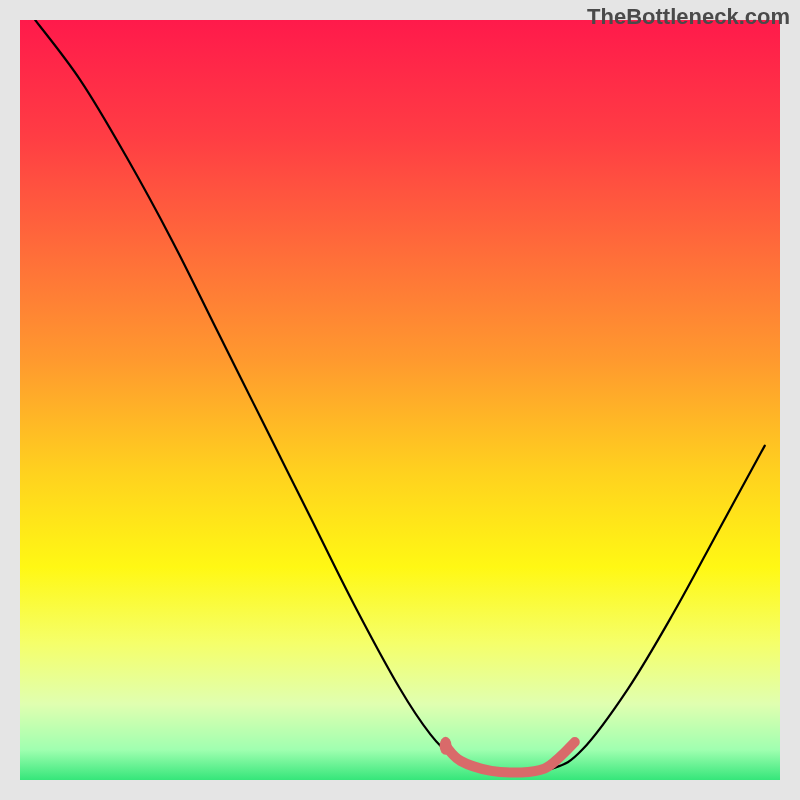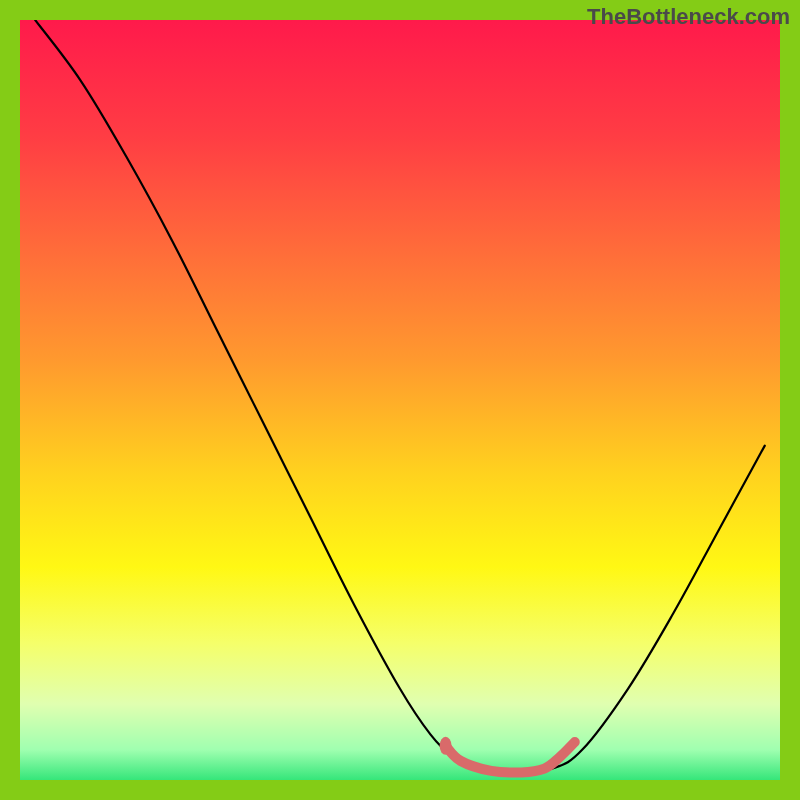--- a/index.html
+++ b/index.html
@@ -1,20 +1,20 @@
 <!DOCTYPE html>
 <html><head>
 <meta charset="utf-8">
 <style>
   * { margin: 0; padding: 0; box-sizing: border-box; }
   html, body { width: 800px; height: 800px; background: #000; overflow: hidden; }
   .container {
     width: 800px;
     height: 800px;
-    background: #84cc16;
+    background: #e5e5e5;
     position: relative;
   }
   .watermark {
     position: absolute;
     top: 4px;
     right: 10px;
     color: #4a4a4a;
     font-family: Arial, sans-serif;
     font-size: 22px;
     font-weight: bold;

